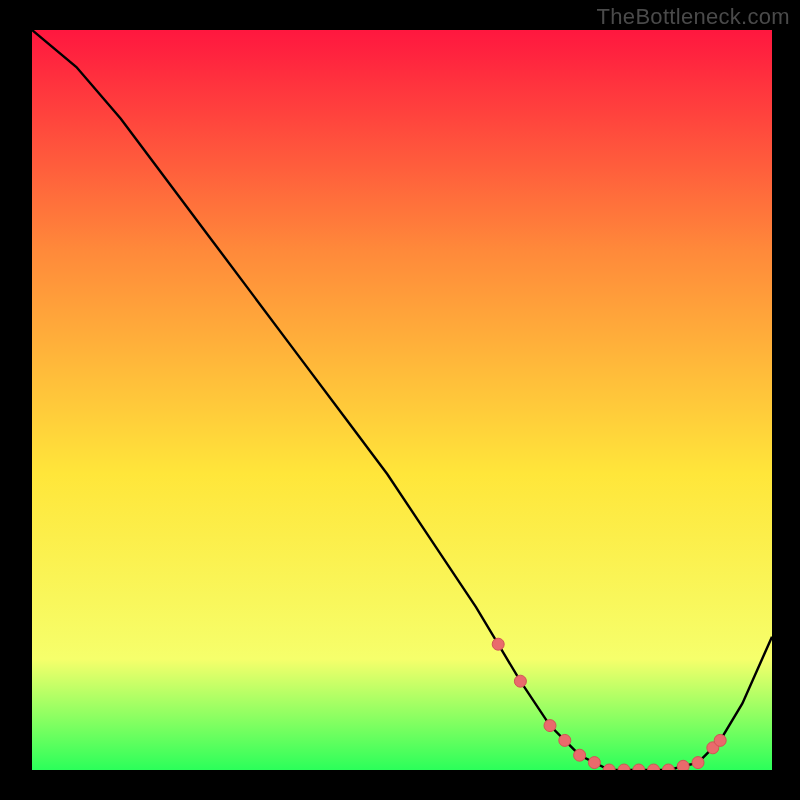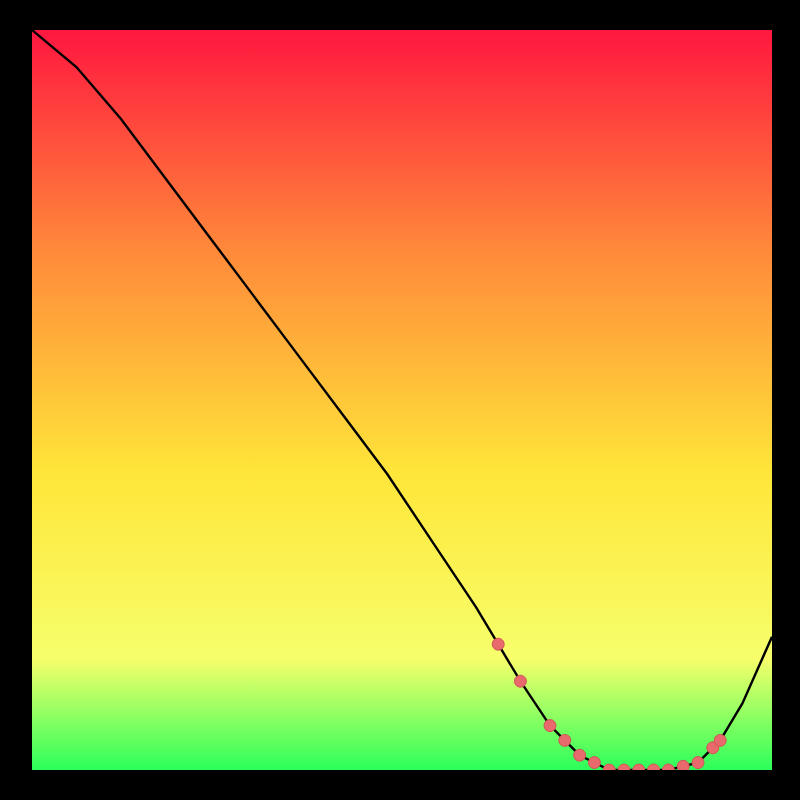--- a/index.html
+++ b/index.html
@@ -37,20 +37,21 @@
   .plot svg {
     display: block;
     width: 740px;
     height: 740px;
   }
 </style>
 </head>
 <body>
 
 <div class="frame">
+  <div class="watermark">TheBottleneck.com</div>
   <div class="plot">
     <svg id="chart-svg" viewBox="0 0 740 740">
       <defs>
         <linearGradient id="bgGrad" x1="0" y1="0" x2="0" y2="1">
           <stop id="g0" offset="0%" stop-color="#ff173f"></stop>
           <stop id="g1" offset="30%" stop-color="#ff8a3a"></stop>
           <stop id="g2" offset="60%" stop-color="#ffe63a"></stop>
           <stop id="g3" offset="85%" stop-color="#f6ff6b"></stop>
           <stop id="g4" offset="100%" stop-color="#2bff5a"></stop>
         </linearGradient>

